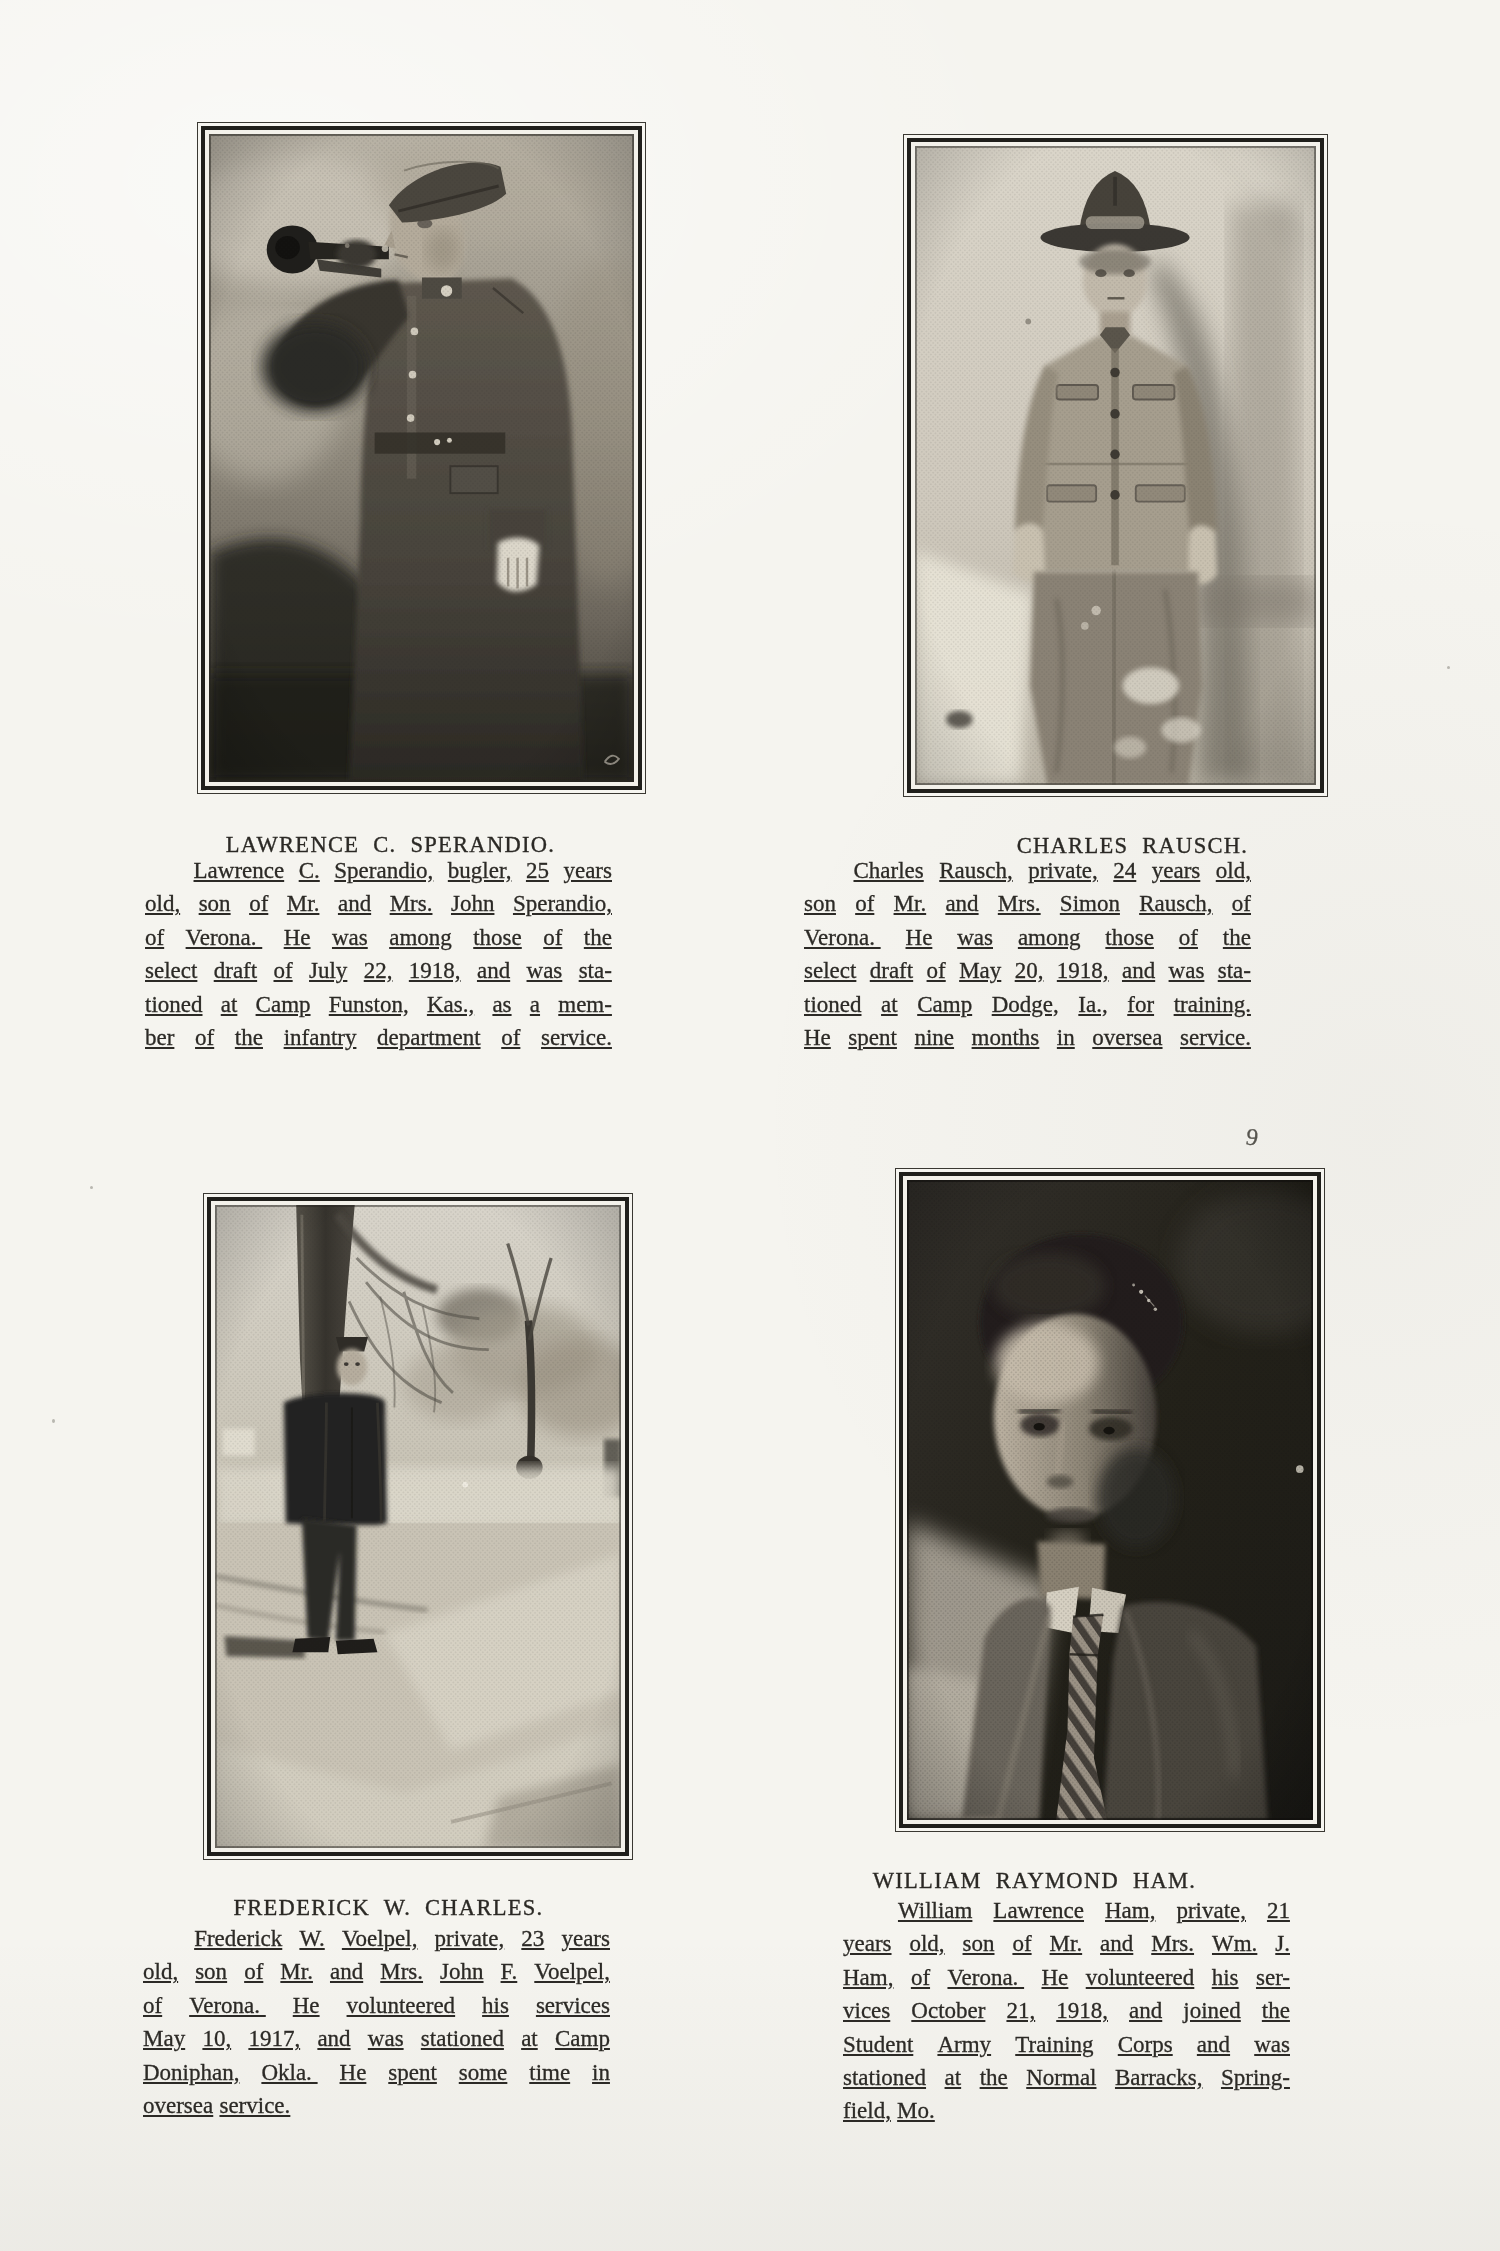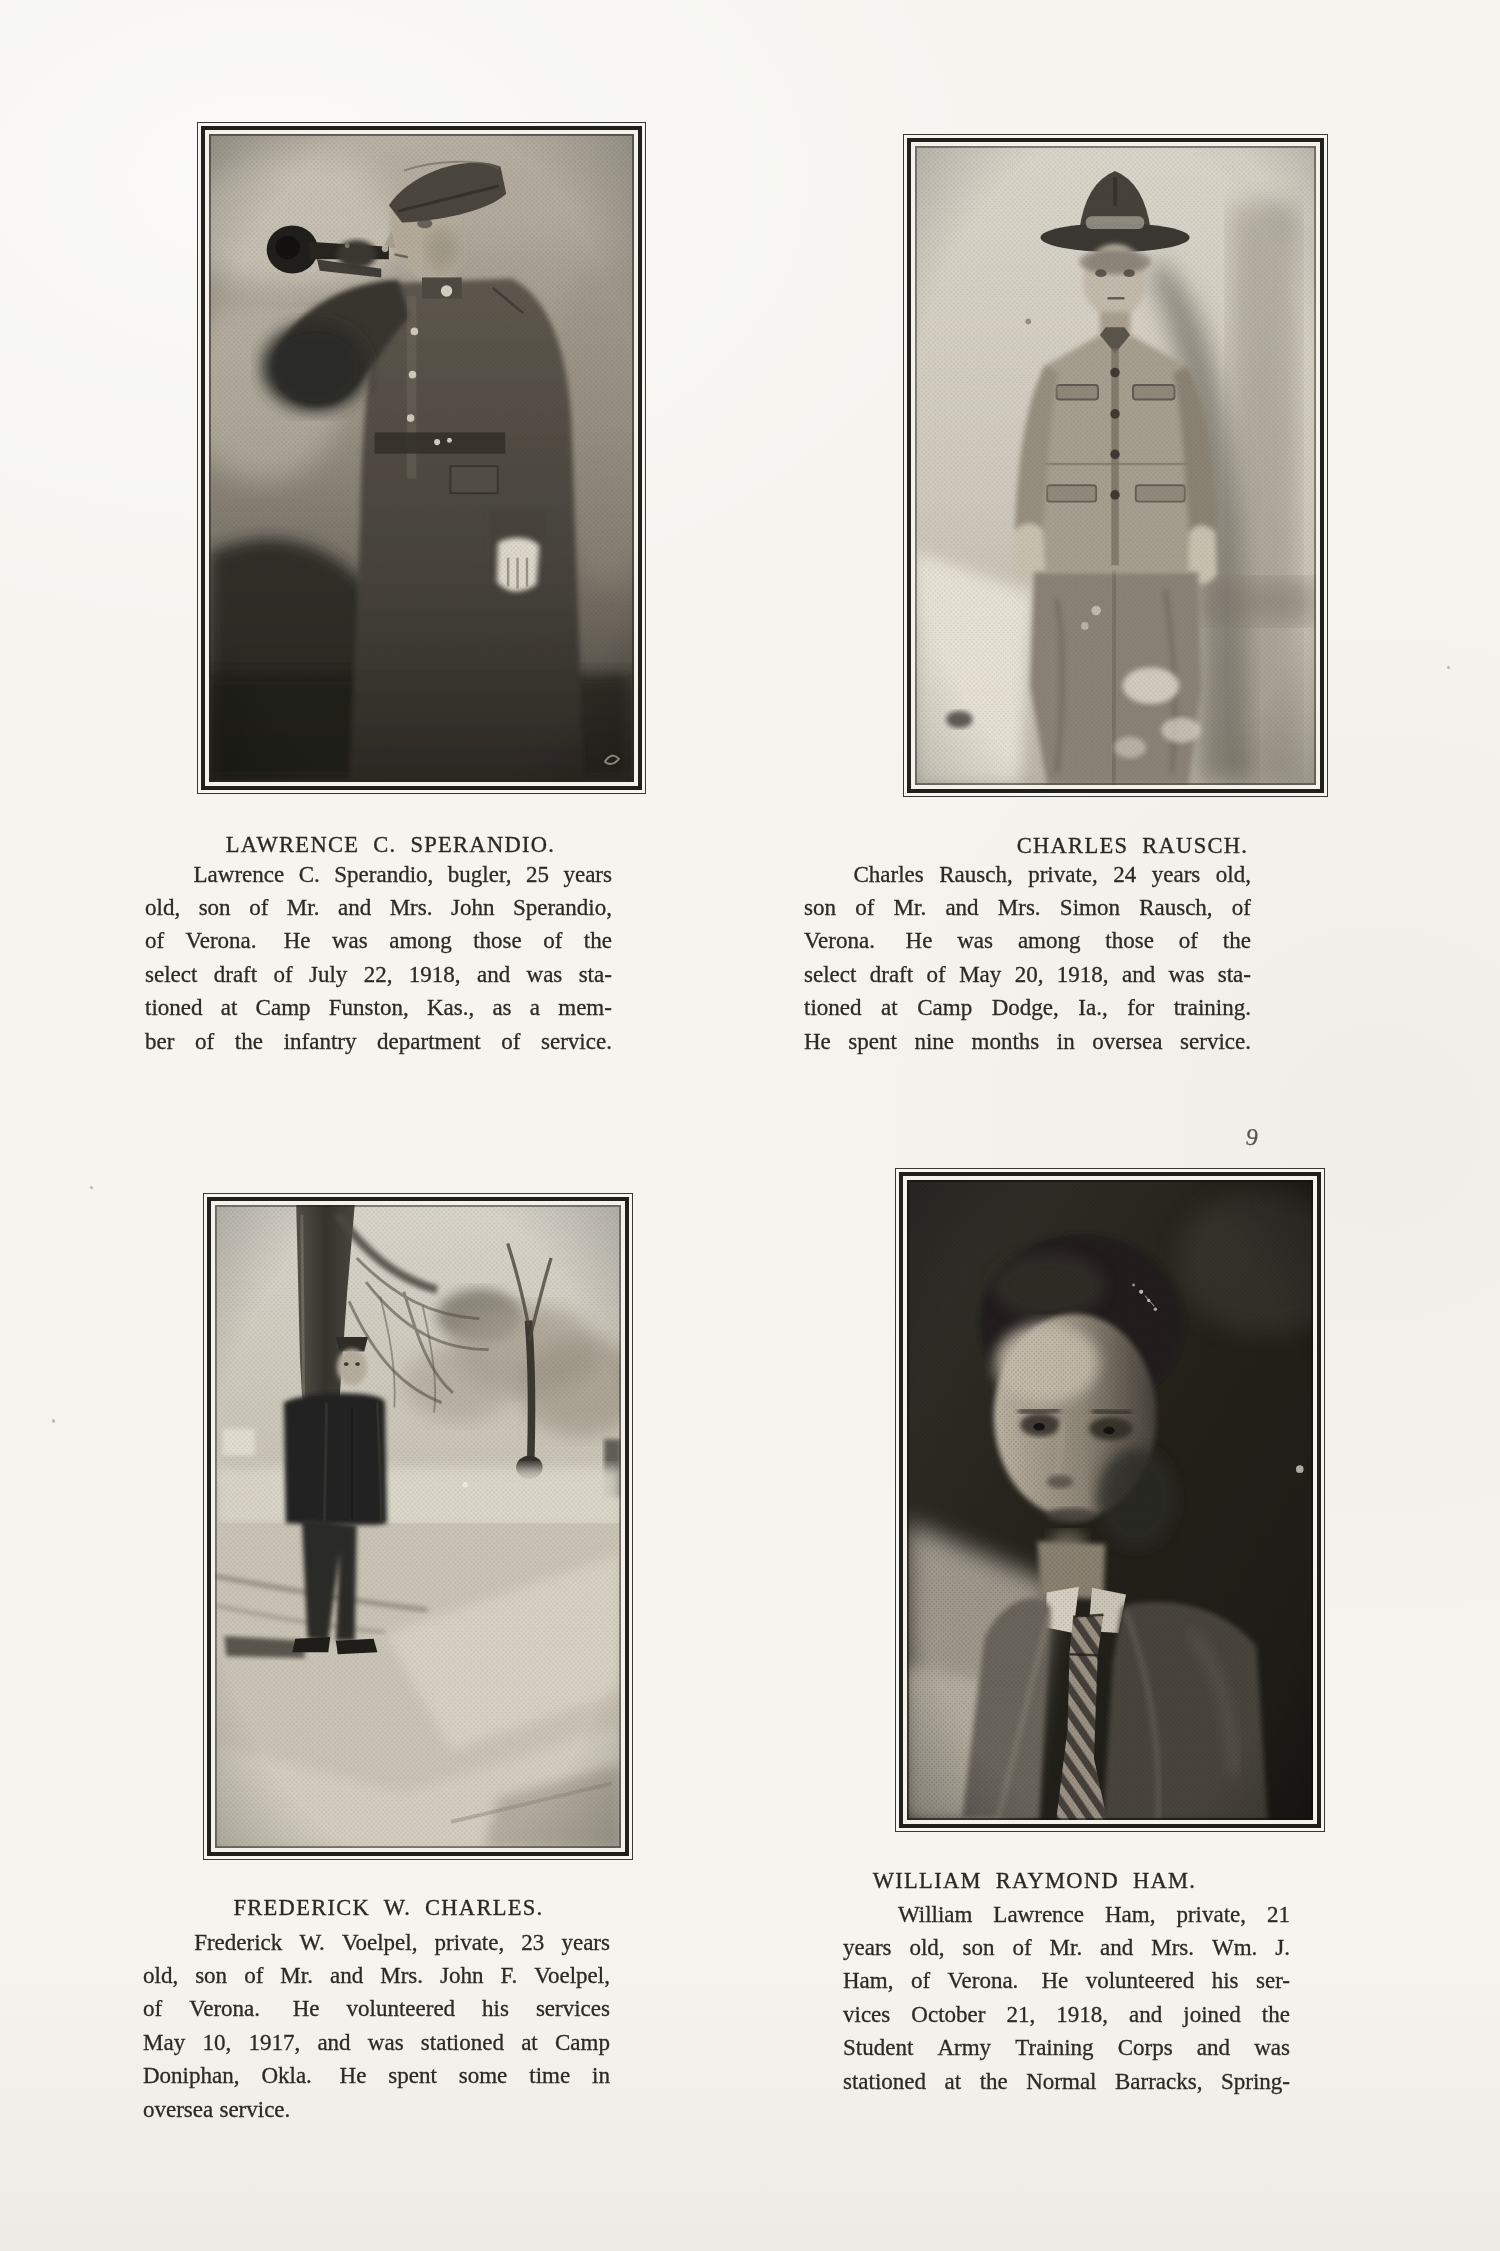--- a/index.html
+++ b/index.html
@@ -23,22 +23,22 @@
     border:4px solid #201f1b; padding:4px; background:#f3f1ea;
   }
   .photo-frame-inner svg { display:block; width:100%; height:100%; }
   .caption {
     position:absolute; margin:12px; text-align:center;
     font-size:22.5px; font-weight:normal; letter-spacing:1.3px; word-spacing:7px;
     color:#2b2925; -webkit-text-stroke:.35px #2b2925;
   }
   .bio { position:absolute; font-size:23px; color:#2c2a26; -webkit-text-stroke:.3px #2c2a26; }
   .bio-line {
-    display:flex; justify-content:space-between; align-items:center;
-    height:33.4px; overflow:visible;
+    display:flex; justify-content:space-between; align-items:flex-start;
+    height:33.4px; overflow:visible;text-decoration:underline;
   }
   .bio-line.noexpand { justify-content:flex-start; column-gap:.27em; }
   .bio-line span { white-space:pre; }
   .bio-line .ind { width:34px; flex:0 0 34px; }
   .page-number-mark {
     position:absolute; font-size:24px; color:#47453f; opacity:.9;
     transform:rotate(9deg); -webkit-text-stroke:.3px #47453f;
   }
   .speck { position:absolute; background:#6f6c64; border-radius:50%; opacity:.45; }
 </style>
@@ -593,20 +593,24 @@
         <span>was</span>
       </div>
       <div class="bio-line">
         <span>stationed</span>
         <span>at</span>
         <span>the</span>
         <span>Normal</span>
         <span>Barracks,</span>
         <span>Spring-</span>
       </div>
+      <div class="bio-line noexpand">
+        <span>field,</span>
+        <span>Mo.</span>
+      </div>
     </div>
 
   <div class="page-number-mark" style="left:1246px;top:1124px">9</div>
 
   <div class="speck" style="left:90px;top:1186px;width:3px;height:3px"></div>
   <div class="speck" style="left:52px;top:1419px;width:3px;height:4px"></div>
   <div class="speck" style="left:1447px;top:666px;width:3px;height:3px"></div>
 
 </div>
 

